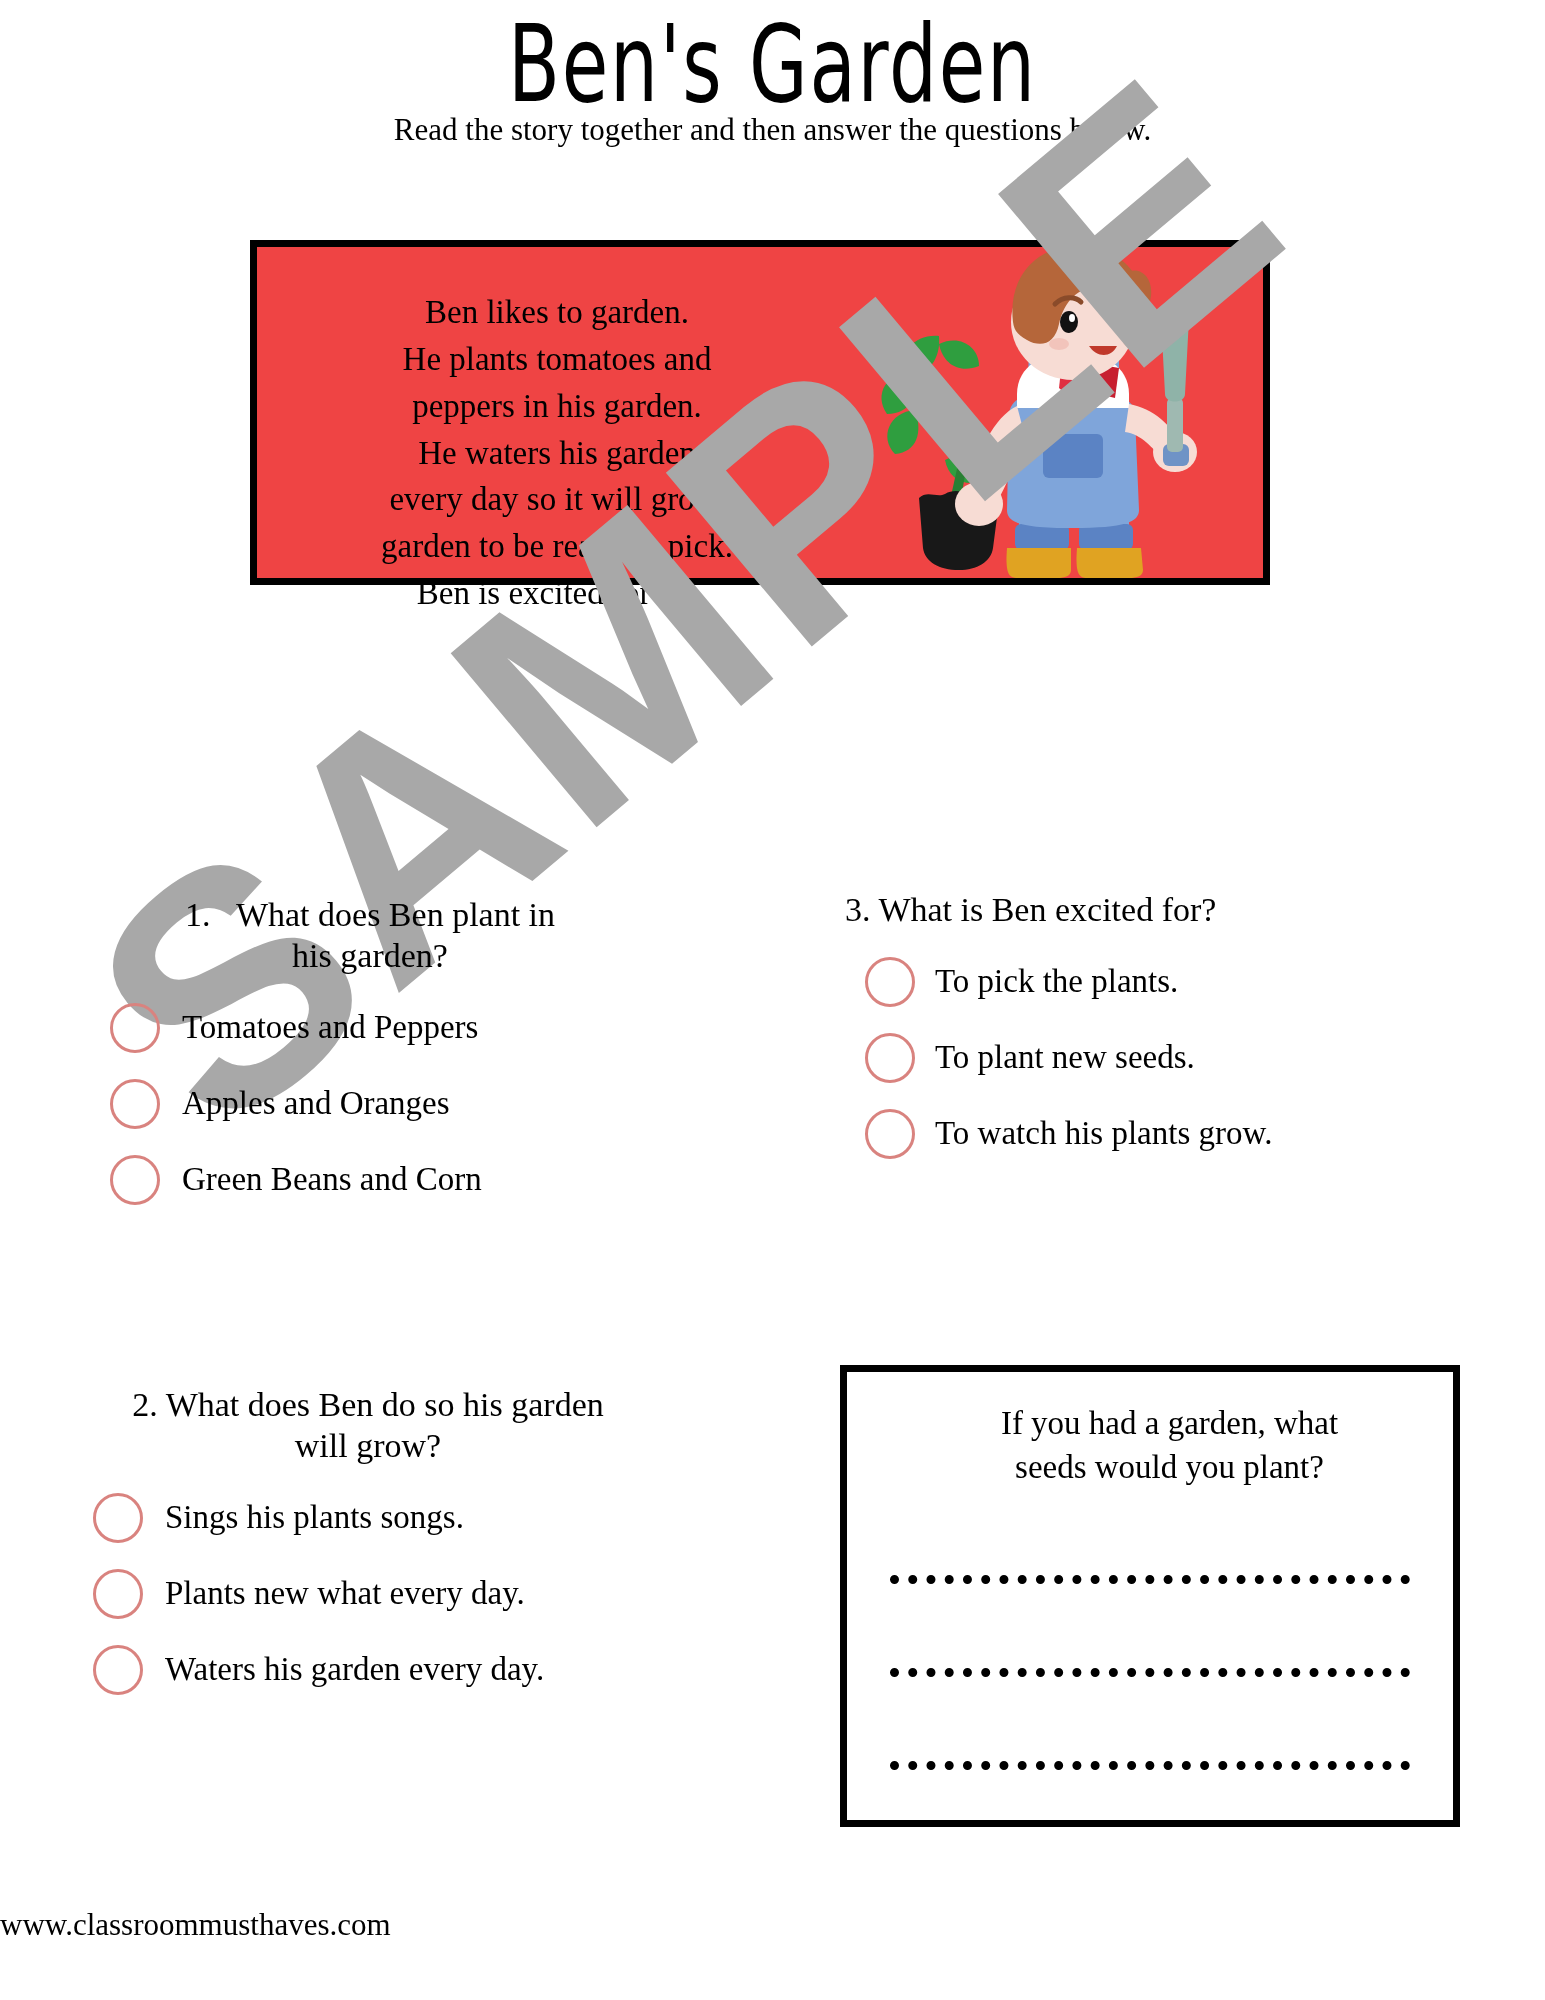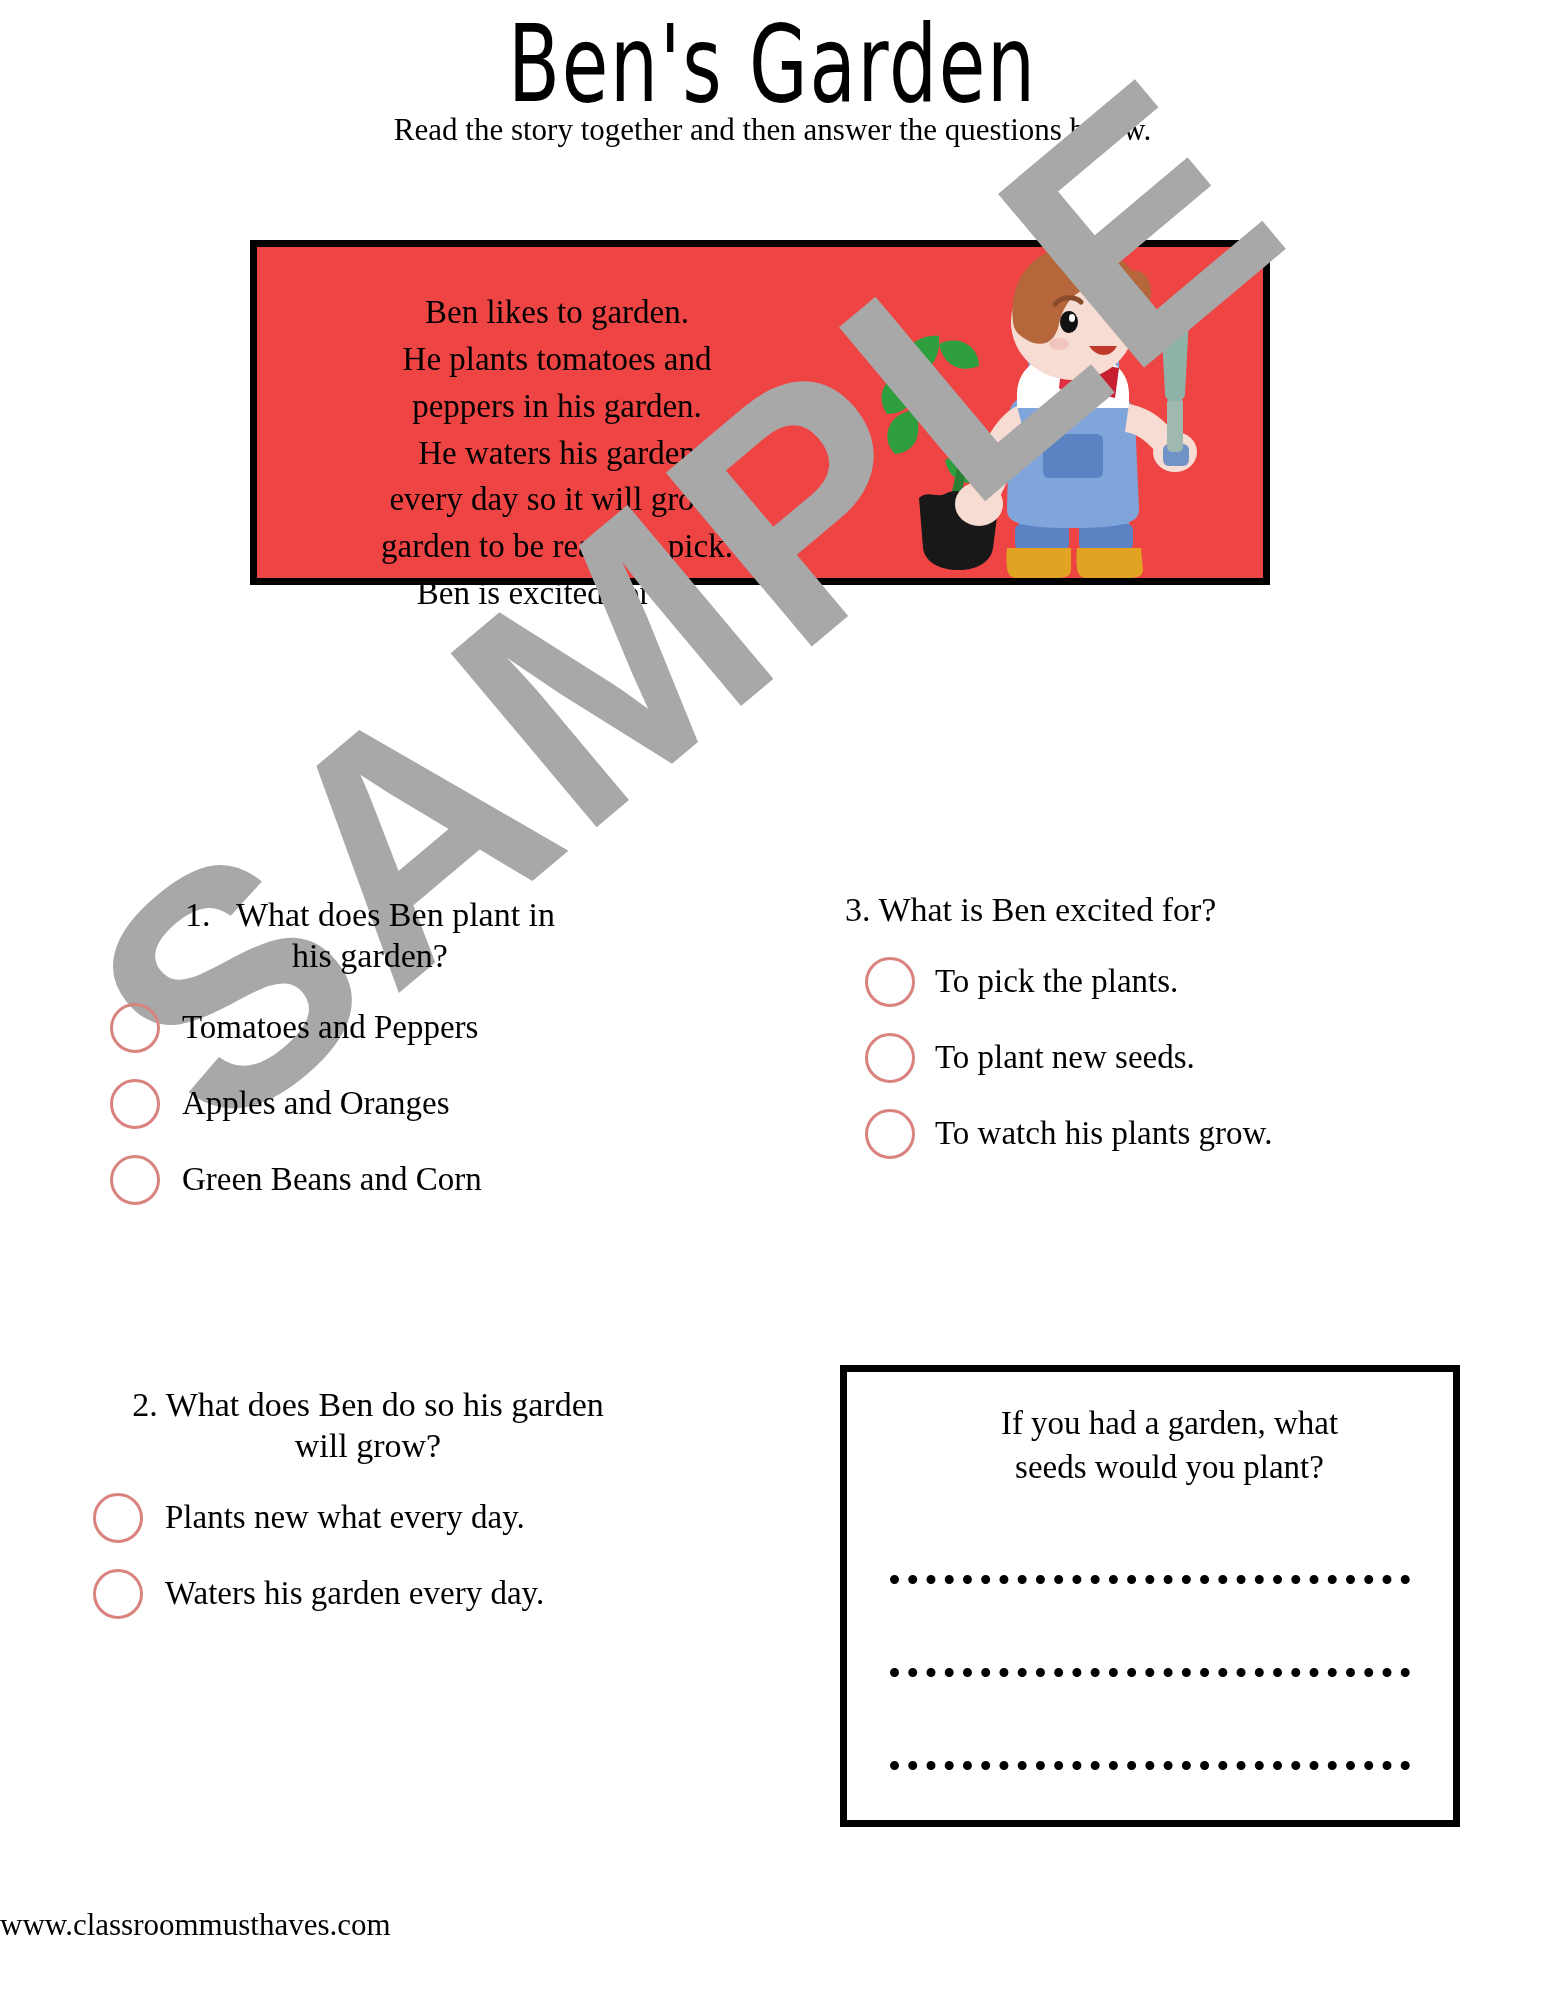--- a/index.html
+++ b/index.html
@@ -349,20 +349,24 @@
 
   <div class="q-block" id="q2">
     <div class="q-title">
       <span class="num">2.</span>
       <span>What does Ben do so his garden</span>
       <br>
       <span>will grow?</span>
     </div>
     <div class="opt-row">
       <div class="bubble"></div>
+      <div class="opt-label">Sings his plants songs.</div>
+    </div>
+    <div class="opt-row">
+      <div class="bubble"></div>
       <div class="opt-label">Plants new what every day.</div>
     </div>
     <div class="opt-row">
       <div class="bubble"></div>
       <div class="opt-label">Waters his garden every day.</div>
     </div>
   </div>
 
   <div class="q-block" id="q3">
     <div class="q-title">

